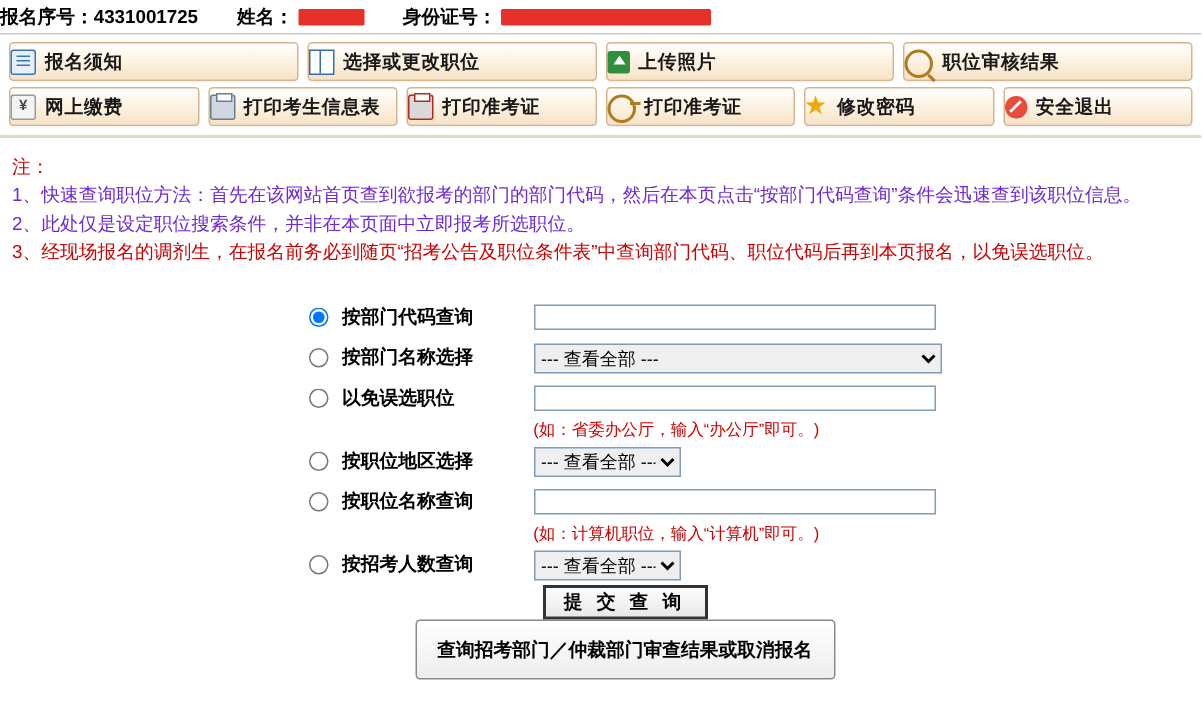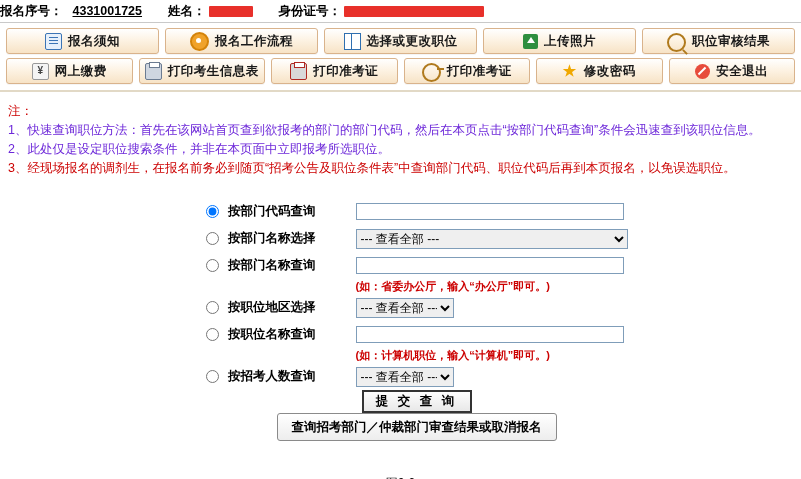--- a/index.html
+++ b/index.html
@@ -25,21 +25,21 @@
     font-size: 12.5px;
     font-weight: bold;
   }
   .topbar .field {
     display: flex;
     align-items: center;
     margin-right: 26px;
     white-space: nowrap;
   }
   .topbar .label { color: #000; }
-  .topbar .value { color: #000; margin-left: 10px; text-decoration: underline; }
+  .topbar .value { color: #000; margin-left: 0; }
   .redact {
     display: inline-block;
     background: #e8302a;
     height: 11px;
     vertical-align: middle;
     margin-left: 3px;
     border-radius: 1px;
   }
   .redact.name { width: 44px; }
   .redact.idno { width: 140px; }
@@ -55,21 +55,20 @@
     gap: 6px;
   }
   .navbtn {
     flex: 1 1 0;
     height: 24px;
     border: 1px solid #d9b38c;
     border-radius: 3px;
     background: linear-gradient(to bottom, #ffffff 0%, #fdf3e4 45%, #f7e3c6 100%);
     display: flex;
     align-items: center;
-    justify-content: center;
     font-size: 12.5px;
     font-weight: bold;
     color: #1a1a1a;
     cursor: pointer;
     position: relative;
     box-shadow: 0 1px 0 rgba(0,0,0,0.04);
   }
   .navbtn .ic {
     width: 15px;
     height: 15px;
@@ -152,36 +151,35 @@
   select.sel-mid {
     width: 98px;
     height: 20px;
     font-size: 12px;
     border: 1px solid #7f9db9;
   }
   .hint {
     color: #cc0000;
     font-size: 11px;
     padding: 1px 0 3px 2px;
-    font-weight: bold;
   }
   .submit-row { text-align: center; padding-top: 12px; }
   .btn-submit {
     width: 110px;
     height: 23px;
     border: 2px solid #333333;
     background: linear-gradient(to bottom,#fdfdfd,#e8e8e8);
     font-size: 12.5px;
     font-weight: bold;
     letter-spacing: 3px;
     cursor: pointer;
   }
   .btn-wide-row { text-align: center; padding-top: 20px; }
   .btn-wide {
-    height: 28px;
+    height: 40px;
     padding: 0 14px;
     border: 1px solid #8a8a8a;
     border-radius: 3px;
     background: linear-gradient(to bottom,#ffffff,#ededed);
     font-size: 12.5px;
     font-weight: bold;
     cursor: pointer;
   }
   .figcap {
     text-align: center;
@@ -207,24 +205,20 @@
     <span class="redact idno"></span>
   </div>
 </div>
 
 <div class="toolbar">
 
   <div class="btnrow">
     <div class="navbtn">
       <span class="ic ic-doc"></span>
       <span class="lbl">报名须知</span>
-    </div>
-    <div class="navbtn">
-      <span class="ic ic-gear"></span>
-      <span class="lbl">报名工作流程</span>
     </div>
     <div class="navbtn">
       <span class="ic ic-book"></span>
       <span class="lbl">选择或更改职位</span>
     </div>
     <div class="navbtn">
       <span class="ic ic-upload"></span>
       <span class="lbl">上传照片</span>
     </div>
     <div class="navbtn">
@@ -290,21 +284,21 @@
       <td>
         <select class="sel-wide">
           <option>--- 查看全部 ---</option>
         </select>
       </td>
     </tr>
 
     <tr class="rowpad">
       <td class="radio-cell">
         <input type="radio" name="qmode" style="">
-        <label>按部门名称查询</label>
+        <label>以免误选职位</label>
       </td>
       <td>
         <input type="text" class="txtinput" style="">
       </td>
     </tr>
     <tr>
       <td></td>
       <td class="hint">(如：省委办公厅，输入“办公厅”即可。)</td>
     </tr>
 

